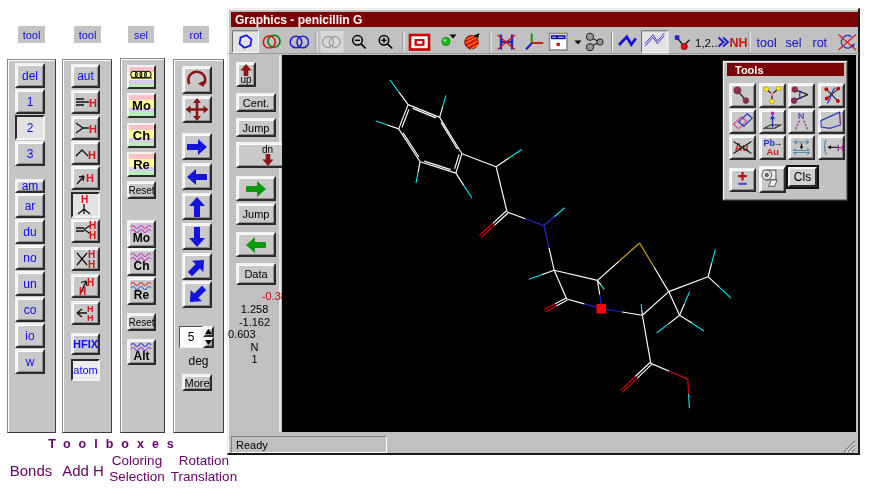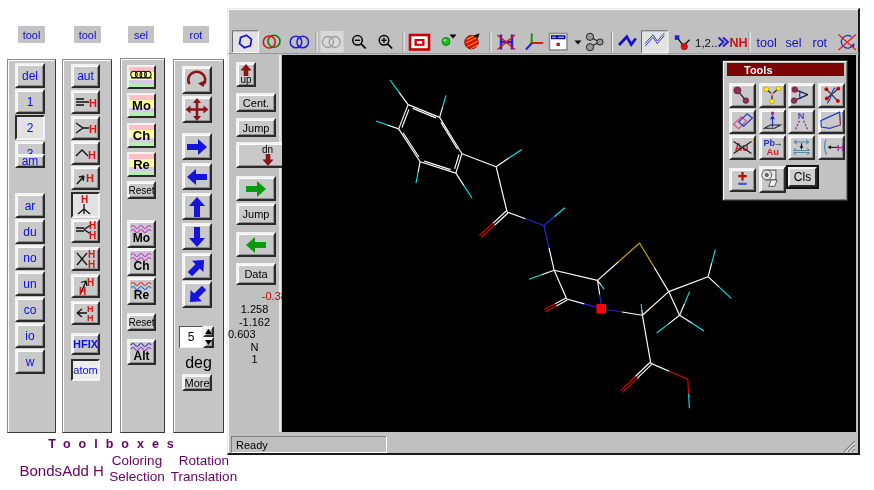--- a/index.html
+++ b/index.html
@@ -15,21 +15,21 @@
 </style></head><body>
 <div class="lbl" style="left:18px;top:26px;width:27px;height:17px">tool</div>
 <div class="lbl" style="left:74px;top:26px;width:27px;height:17px">tool</div>
 <div class="lbl" style="left:128px;top:26px;width:26px;height:17px">sel</div>
 <div class="lbl" style="left:183px;top:26px;width:26px;height:17px">rot</div>
 <div class="panel" style="left:7px;top:59px;width:49px;height:374px"></div>
 <div class="btn blu" style="left:15px;top:63px;width:30px;height:25px">del</div>
 <div class="btn blu" style="left:15px;top:89px;width:30px;height:25px">1</div>
 <div class="btn dn blu" style="left:15px;top:115px;width:30px;height:25px">2</div>
 <div class="btn blu" style="left:15px;top:141px;width:30px;height:25px">3</div>
-<div class="btn blu" style="left:15px;top:154px;width:30px;height:14px">am</div>
+<div class="btn blu" style="left:15px;top:179px;width:30px;height:14px">am</div>
 <div class="btn blu" style="left:15px;top:193px;width:30px;height:25px">ar</div>
 <div class="btn blu" style="left:15px;top:219px;width:30px;height:25px">du</div>
 <div class="btn blu" style="left:15px;top:245px;width:30px;height:25px">no</div>
 <div class="btn blu" style="left:15px;top:271px;width:30px;height:25px">un</div>
 <div class="btn blu" style="left:15px;top:297px;width:30px;height:25px">co</div>
 <div class="btn blu" style="left:15px;top:323px;width:30px;height:25px">io</div>
 <div class="btn blu" style="left:15px;top:349px;width:30px;height:25px">w</div>
 <div class="panel" style="left:62px;top:59px;width:50px;height:374px"></div>
 <div class="btn blu" style="left:71px;top:64px;width:29px;height:24px">aut</div>
 <div class="btn" style="left:71px;top:89.5px;width:29px;height:24px">
@@ -224,28 +224,29 @@
 <div class="btn" style="left:203px;top:326px;width:11px;height:11px">
     <svg width="7" height="5">
       <path d="M3.5,0 L7,5 H0 z" fill="#000"></path>
     </svg>
   </div>
 <div class="btn" style="left:203px;top:337px;width:11px;height:11px">
     <svg width="7" height="5">
       <path d="M3.5,5 L7,0 H0 z" fill="#000"></path>
     </svg>
   </div>
-<div class="abs" style="left:173px;top:354px;width:51px;text-align:center;font-size:16px">deg</div>
+<div class="abs" style="left:173px;top:354px;width:51px;text-align:center;font-size:12px">deg</div>
 <div class="btn" style="left:182px;top:374px;width:30px;height:17px;font-size:11px">More</div>
 <div class="abs" style="left:0px;top:437px;width:230px;text-align:center;font-weight:bold;font-size:12.5px;letter-spacing:8px;color:#660066">Toolboxes</div>
-<div class="abs" style="left:0px;top:462px;width:62px;text-align:right;color:#660066;font-size:15px;">Bonds</div>
+<div class="abs" style="left:0px;top:462px;width:62px;text-align:center;color:#660066;font-size:15px;">Bonds</div>
 <div class="abs" style="left:60px;top:462px;width:46px;text-align:center;color:#660066;font-size:15px;">Add H</div>
 <div class="abs" style="left:104px;top:453px;width:66px;text-align:center;color:#660066;font-size:13.5px;line-height:15.5px">Coloring<br>Selection</div>
 <div class="abs" style="left:166px;top:453px;width:76px;text-align:center;color:#660066;font-size:13.5px;line-height:15.5px">Rotation<br>Translation</div>
 <div class="win">
+<div class="tbar" style="left:3px;top:3px;width:627px;height:15px;font-size:12px;padding-left:4px">Graphics - penicillin G</div>
 <div class="abs" style="left:0;top:44px;width:631px;border-top:1px solid #9a9a9a"></div>
 <svg class="abs" style="left:2px;top:21px" width="629" height="24" viewBox="229 29 629 24">
 <rect x="231.5" y="29.8" width="26" height="21.7" fill="#e3e3e3" stroke="none"></rect>
 <path d="M231.5,51.5 v-21.7 h26" stroke="#6a6a6a" fill="none"></path>
 <path d="M257.5,29.8 v21.7 h-26" stroke="#fafafa" fill="none"></path>
 <path d="M244.5,34.2 L250,37.4 V43.6 L244.5,46.8 L239,43.6 V37.4 Z" stroke="#1212e0" stroke-width="1.7" fill="none" transform="rotate(10 244.5 40.5)"></path>
 <circle cx="273" cy="40.2" r="6" stroke="#0b7a0b" stroke-width="1.6" fill="none"></circle>
 <circle cx="268.3" cy="41" r="6" stroke="#dd1111" stroke-width="1.6" fill="none"></circle>
 <circle cx="295" cy="41" r="5.8" stroke="#1f1fd0" stroke-width="1.5" fill="none"></circle>
 <circle cx="301.7" cy="41" r="5.8" stroke="#1f1fd0" stroke-width="1.5" fill="none"></circle>
@@ -429,21 +430,21 @@
 <line x1="634.3" y1="375.5" x2="619.7" y2="389.6" stroke="#D80000" stroke-width="1.15"></line>
 <line x1="649.8" y1="362.4" x2="668.3" y2="370.2" stroke="#FFFFFF" stroke-width="1.15"></line>
 <line x1="668.3" y1="370.2" x2="686.8" y2="378.1" stroke="#D80000" stroke-width="1.15"></line>
 <line x1="686.8" y1="378.1" x2="687.6" y2="392.7" stroke="#D80000" stroke-width="1.15"></line>
 <line x1="687.6" y1="392.7" x2="688.4" y2="407.3" stroke="#00E6E6" stroke-width="1.15"></line>
 <rect x="595.5" y="303" width="9.5" height="9.5" fill="#FF0000"></rect>
 </svg>
       </div>
 </div>
 <div class="abs" style="left:494px;top:51px;width:126px;height:141px;background:#c2c2c2;border:1px solid #2a2a2a;box-shadow:inset 1px 1px 0 #f5f5f5, inset -1px -1px 0 #808080">
-<div class="tbar" style="left:4px;top:2px;width:117px;height:13px;font-size:11px;padding-left:17px">Tools</div>
+<div class="tbar" style="left:4px;top:2px;width:117px;height:13px;font-size:11px;padding-left:8px">Tools</div>
 <div class="btn" style="left:6px;top:21.5px;width:27px;height:25px">
         <svg width="25" height="23" viewBox="0 0 27 25">
           <path d="M7.5,6.5 L17.5,18.5" stroke="#222" stroke-width="1.6"></path>
           <circle cx="7.5" cy="6.5" r="4.2" fill="#8c2d52" stroke="#5a1a35" stroke-width="0.6"></circle>
           <circle cx="17.5" cy="18.5" r="3.4" fill="#8c2d52" stroke="#5a1a35" stroke-width="0.6"></circle>
         </svg>
       </div>
 <div class="btn" style="left:35.5px;top:21.5px;width:27px;height:25px">
         <svg width="25" height="23" viewBox="0 0 27 25">
           <path d="M13.1,10.9 L6.3,5.1 M13.1,10.9 L20.7,4.4 M13.1,10.9 L12.8,19.5" stroke="#222" stroke-width="1.5"></path>

